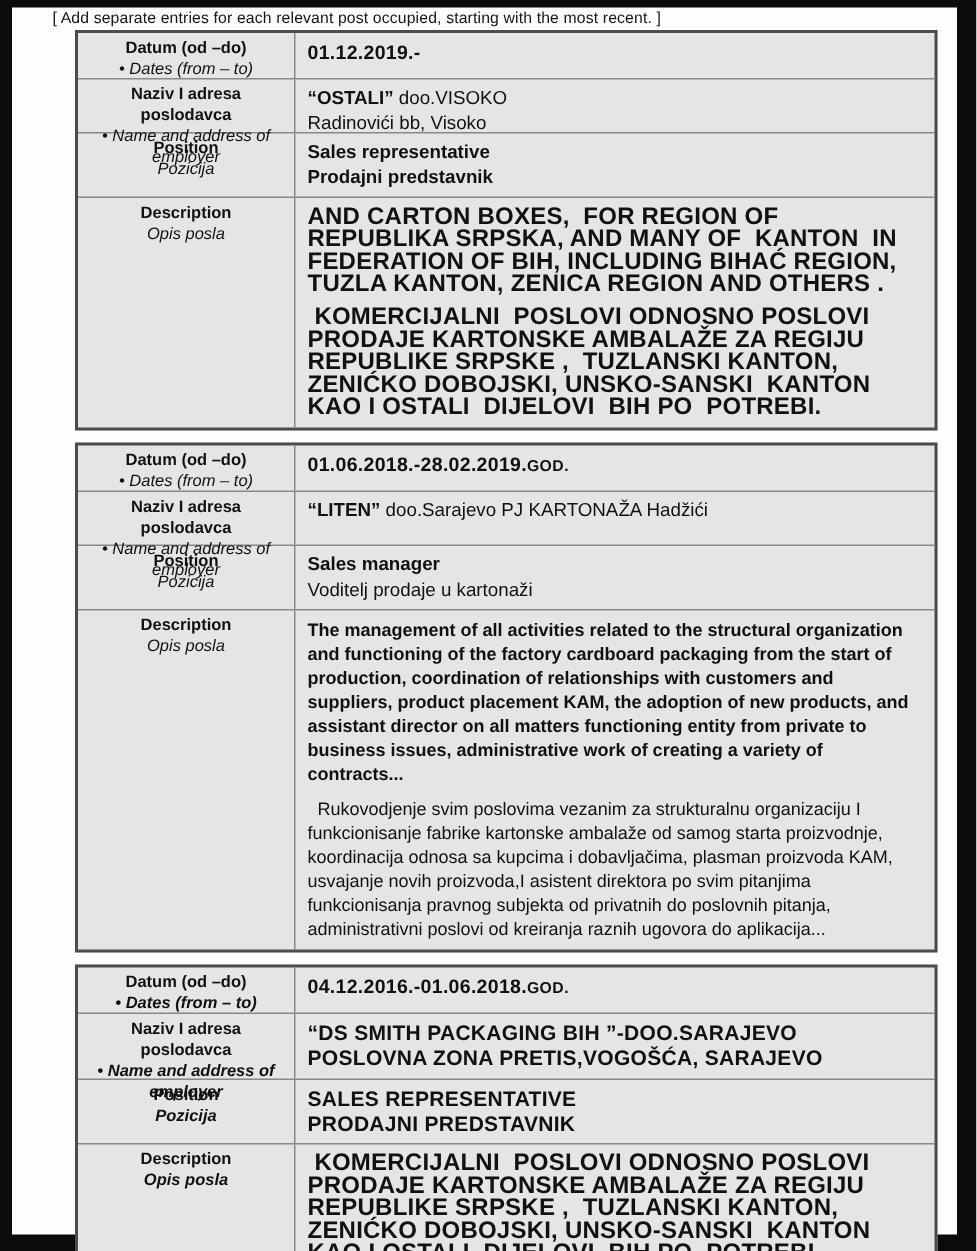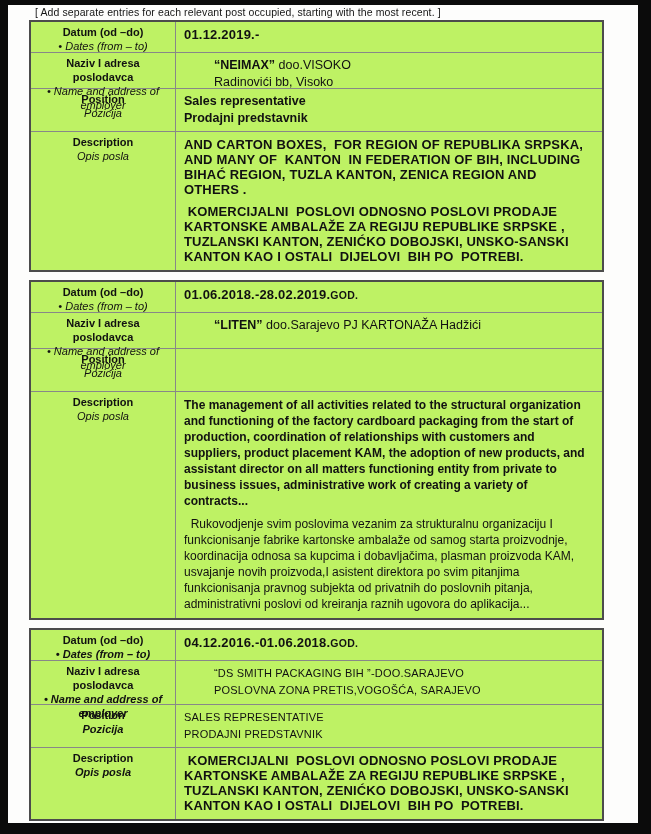--- a/index.html
+++ b/index.html
@@ -17,25 +17,25 @@
     background:#fdfdfc;
     box-sizing:border-box;
   }
   .note{
     margin:1px 0 2px 27px;
     font-size:10.5px;
     color:#151515;
     letter-spacing:0.1px;
   }
   .tbl{
-    margin-left:21px;
+    margin-left:42px;
     width:575px;
     border:2px solid #4c4c4c;
     box-sizing:border-box;
-    background:#bef264;
+    background:#e5e5e5;
   }
   .tbl + .tbl{margin-top:8px;}
   .row{display:flex;align-items:stretch;}
   .row + .row{border-top:1px solid #888;}
   .lbl{
     width:145px;
     flex:0 0 145px;
     border-right:1px solid #888;
     box-sizing:border-box;
     text-align:center;
@@ -47,31 +47,31 @@
   .lbl .l2{font-weight:400;font-style:italic;}
   .t3 .lbl .l2{font-weight:700;}
   .val{
     flex:1;
     box-sizing:border-box;
     padding:4px 8px 3px;
     font-size:12.5px;
     line-height:17px;
   }
   .r-date{height:30px;}
-  .r-emp{height:35px;gap:30px;}
+  .r-emp{height:35px;}
   .t3 .r-emp{height:43px;}
   .r-pos{height:42px;}
   .date-main{font-size:13px;font-weight:700;letter-spacing:0.2px;}
   .date-suffix{font-size:10.5px;font-weight:700;letter-spacing:0.3px;}
   .bold{font-weight:700;}
-  .caps{font-size:11px;font-weight:400;letter-spacing:0.2px;line-height:17px;}
+  .caps{font-size:14px;font-weight:700;letter-spacing:0.2px;line-height:17px;}
   .desc .val{padding-top:5px;padding-bottom:6px;}
   .desc p{margin:0 0 7px;white-space:pre-wrap;}
   .desc p:last-child{margin-bottom:0;}
-  .p-caps{font-size:13px;font-weight:700;line-height:15px;letter-spacing:0.15px;}
+  .p-caps{font-size:16px;font-weight:700;line-height:15px;letter-spacing:0.15px;}
   .p-bold{font-size:12px;font-weight:700;line-height:16px;}
   .p-reg{font-size:12px;font-weight:400;line-height:16px;}
 </style>
 </head>
 <body>
 
 <div class="frame">
   <div class="page">
 
     <div class="note">[ Add separate entries for each relevant post occupied, starting with the most recent. ]</div>
@@ -85,21 +85,21 @@
         <div class="val">
           <span class="date-main">01.12.2019.-</span><span class="date-suffix"></span>
         </div>
       </div>
       <div class="row r-emp">
         <div class="lbl">
           <div class="l1">Naziv I adresa poslodavca</div>
           <div class="l2">• Name and address of employer</div>
         </div>
         <div class="val">
-          <div><span class="bold">“NEIMAX”</span><span> doo.VISOKO</span></div>
+          <div><span class="bold">“OSTALI”</span><span> doo.VISOKO</span></div>
           <div>Radinovići bb, Visoko</div>
         </div>
       </div>
       <div class="row r-pos">
         <div class="lbl">
           <div class="l1">Position</div>
           <div class="l2">Pozicija</div>
         </div>
         <div class="val">
           <div class="bold">Sales representative</div>
@@ -135,20 +135,24 @@
         </div>
         <div class="val">
           <div><span class="bold">“LITEN”</span><span> doo.Sarajevo PJ KARTONAŽA  Hadžići</span></div>
         </div>
       </div>
       <div class="row r-pos">
         <div class="lbl">
           <div class="l1">Position</div>
           <div class="l2">Pozicija</div>
         </div>
+        <div class="val">
+          <div class="bold">Sales manager</div>
+          <div>Voditelj  prodaje u kartonaži</div>
+        </div>
       </div>
       <div class="row r-desc desc">
         <div class="lbl">
           <div class="l1">Description</div>
           <div class="l2">Opis posla</div>
         </div>
         <div class="val">
           <p class="p-bold">The management of all activities related to the structural organization and functioning of the factory cardboard packaging from the start of production, coordination of relationships with customers and suppliers, product placement KAM, the adoption of new products, and assistant director on all matters functioning entity from private to business issues, administrative work of creating a variety of contracts...</p>
           <p class="p-reg">  Rukovodjenje svim poslovima vezanim za strukturalnu organizaciju I funkcionisanje fabrike kartonske ambalaže od samog starta proizvodnje, koordinacija odnosa sa kupcima i dobavljačima, plasman proizvoda KAM, usvajanje novih proizvoda,I asistent direktora po svim pitanjima funkcionisanja pravnog subjekta od privatnih do poslovnih pitanja, administrativni poslovi od kreiranja raznih ugovora do aplikacija...</p>
         </div>

